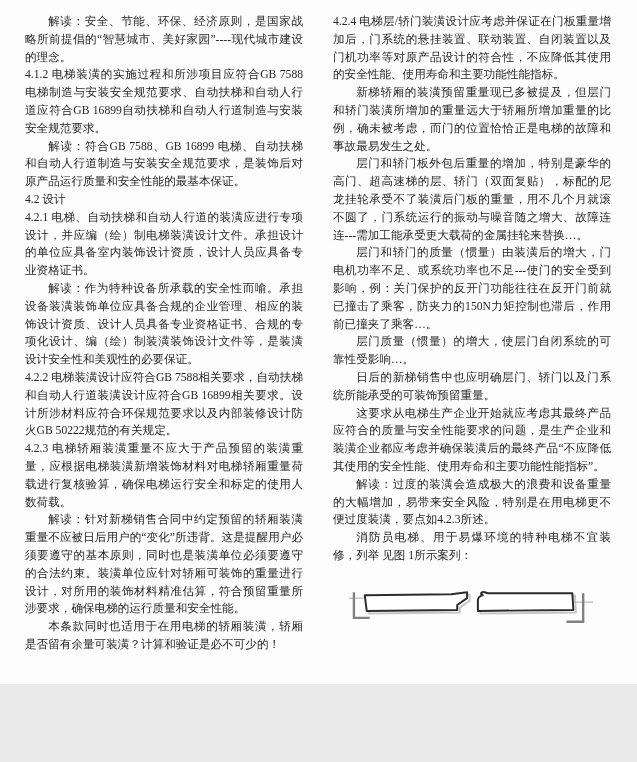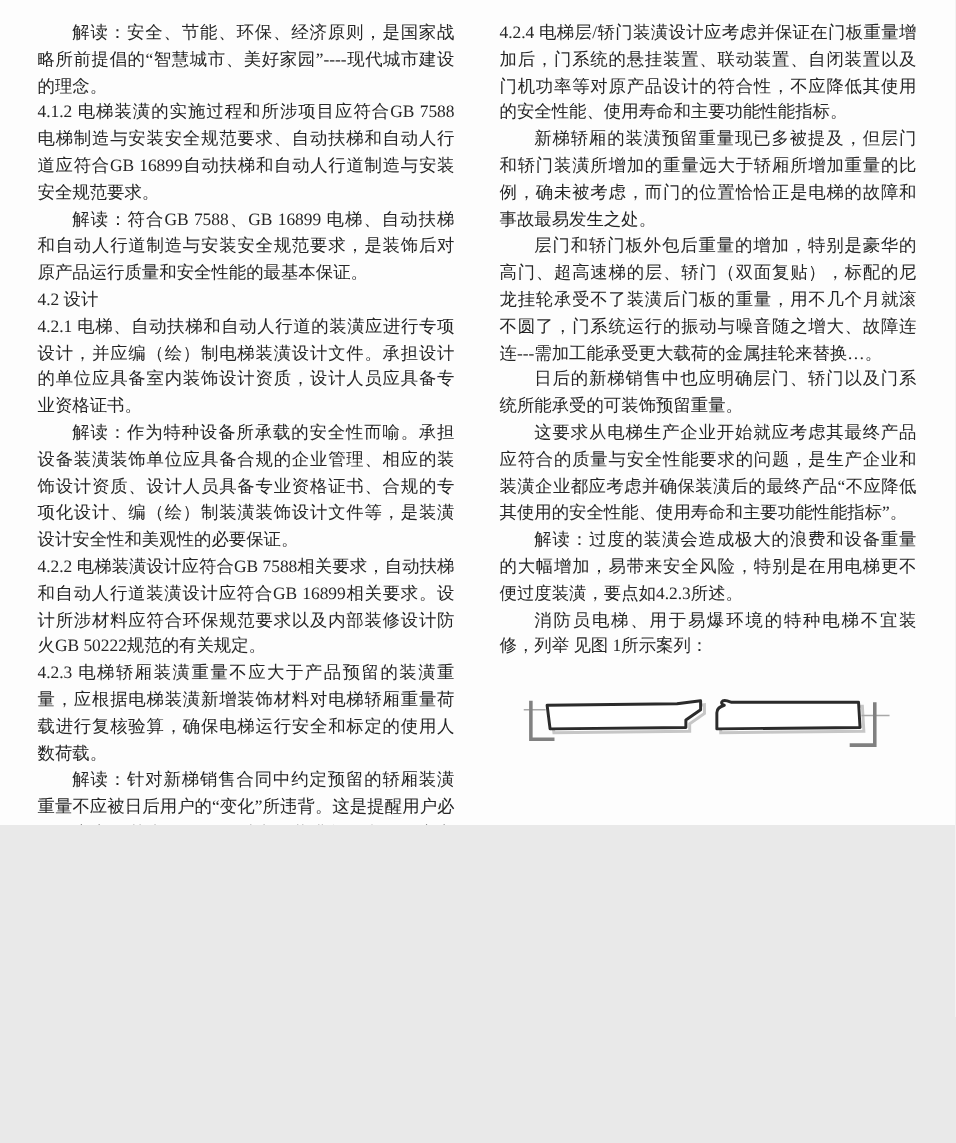--- a/index.html
+++ b/index.html
@@ -1,18 +1,18 @@
 <!DOCTYPE html>
 <html><head>
 <meta charset="utf-8">
 <style>
   html,body{margin:0;padding:0;background:#e9e9e9;}
   .page{
     position:relative;
-    width:637px;height:550px;
+    width:637px;height:684px;
     background:#fdfdfd;
     font-family:"Liberation Serif","DejaVu Serif",serif;
     color:#262626;
     overflow:hidden;
   }
   .col{
     position:absolute;top:13px;width:278px;
     font-size:11.6px;line-height:17.8px;
     text-align:justify;
   }
@@ -38,20 +38,22 @@
     <p class="para">4.2.2 电梯装潢设计应符合GB 7588相关要求，自动扶梯和自动人行道装潢设计应符合GB 16899相关要求。设计所涉材料应符合环保规范要求以及内部装修设计防火GB 50222规范的有关规定。</p>
     <p class="para">4.2.3 电梯轿厢装潢重量不应大于产品预留的装潢重量，应根据电梯装潢新增装饰材料对电梯轿厢重量荷载进行复核验算，确保电梯运行安全和标定的使用人数荷载。</p>
     <p class="para ind">解读：针对新梯销售合同中约定预留的轿厢装潢重量不应被日后用户的“变化”所违背。这是提醒用户必须要遵守的基本原则，同时也是装潢单位必须要遵守的合法约束。装潢单位应针对轿厢可装饰的重量进行设计，对所用的装饰材料精准估算，符合预留重量所涉要求，确保电梯的运行质量和安全性能。</p>
     <p class="para ind">本条款同时也适用于在用电梯的轿厢装潢，轿厢是否留有余量可装潢？计算和验证是必不可少的！</p>
   </div>
 
   <div class="col col-right">
     <p class="para">4.2.4 电梯层/轿门装潢设计应考虑并保证在门板重量增加后，门系统的悬挂装置、联动装置、自闭装置以及门机功率等对原产品设计的符合性，不应降低其使用的安全性能、使用寿命和主要功能性能指标。</p>
     <p class="para ind">新梯轿厢的装潢预留重量现已多被提及，但层门和轿门装潢所增加的重量远大于轿厢所增加重量的比例，确未被考虑，而门的位置恰恰正是电梯的故障和事故最易发生之处。</p>
     <p class="para ind">层门和轿门板外包后重量的增加，特别是豪华的高门、超高速梯的层、轿门（双面复贴），标配的尼龙挂轮承受不了装潢后门板的重量，用不几个月就滚不圆了，门系统运行的振动与噪音随之增大、故障连连---需加工能承受更大载荷的金属挂轮来替换…。</p>
+    <p class="para ind">层门和轿门的质量（惯量）由装潢后的增大，门电机功率不足、或系统功率也不足---使门的安全受到影响，例：关门保护的反开门功能往往在反开门前就已撞击了乘客，防夹力的150N力矩控制也滞后，作用前已撞夹了乘客…。</p>
+    <p class="para ind">层门质量（惯量）的增大，使层门自闭系统的可靠性受影响…。</p>
     <p class="para ind">日后的新梯销售中也应明确层门、轿门以及门系统所能承受的可装饰预留重量。</p>
     <p class="para ind">这要求从电梯生产企业开始就应考虑其最终产品应符合的质量与安全性能要求的问题，是生产企业和装潢企业都应考虑并确保装潢后的最终产品“不应降低其使用的安全性能、使用寿命和主要功能性能指标”。</p>
     <p class="para ind">解读：过度的装潢会造成极大的浪费和设备重量的大幅增加，易带来安全风险，特别是在用电梯更不便过度装潢，要点如4.2.3所述。</p>
     <p class="para ind">消防员电梯、用于易爆环境的特种电梯不宜装修，列举 见图 1所示案列：</p>
 
     <figure class="fig">
       <svg width="246" height="40" viewBox="0 0 250 40">
 
         <g>
           <line x1="0" y1="12" x2="15" y2="12" stroke="#a8a8a8" stroke-width="1"></line>

